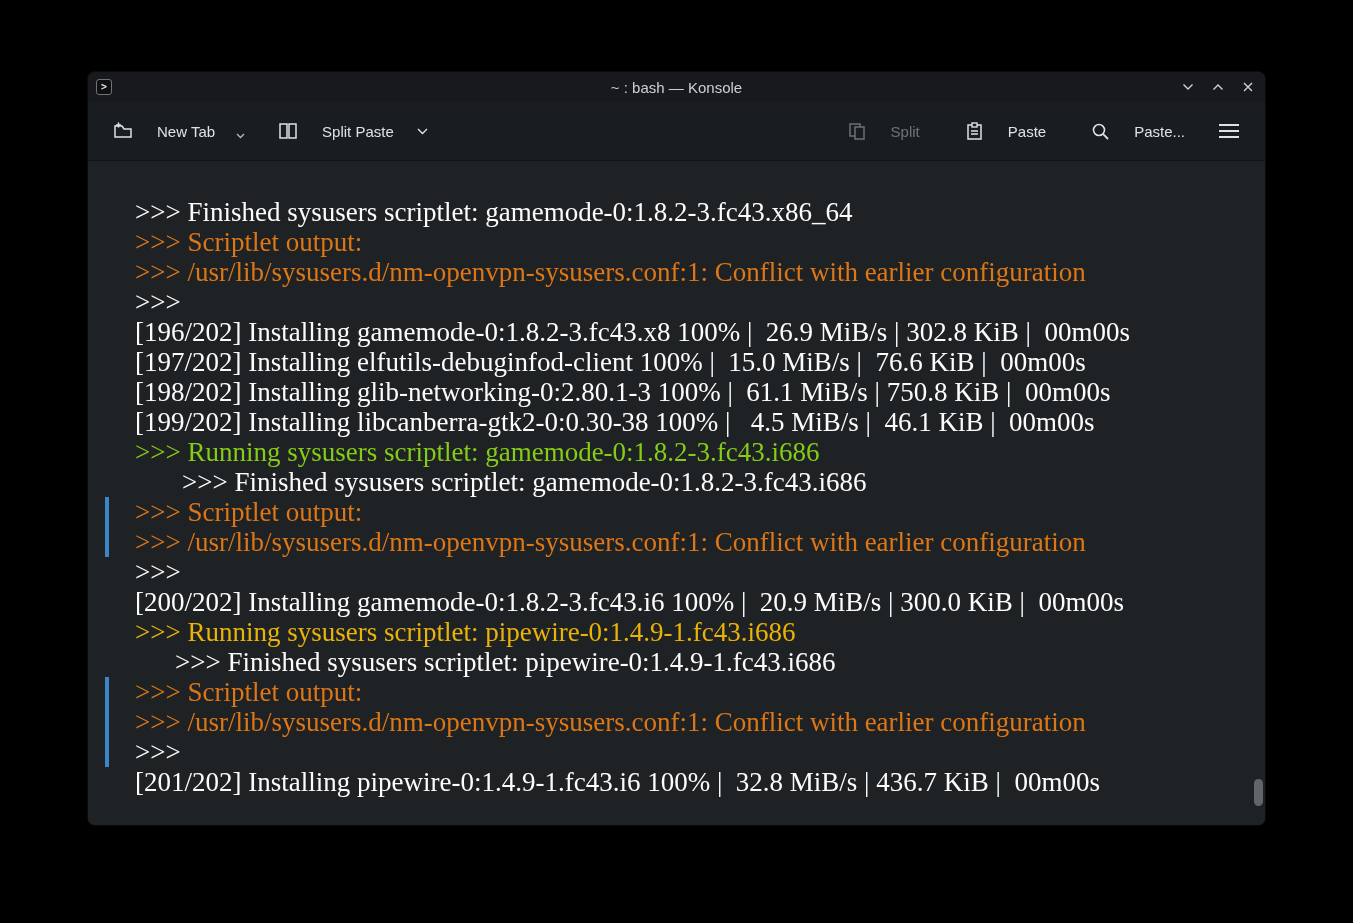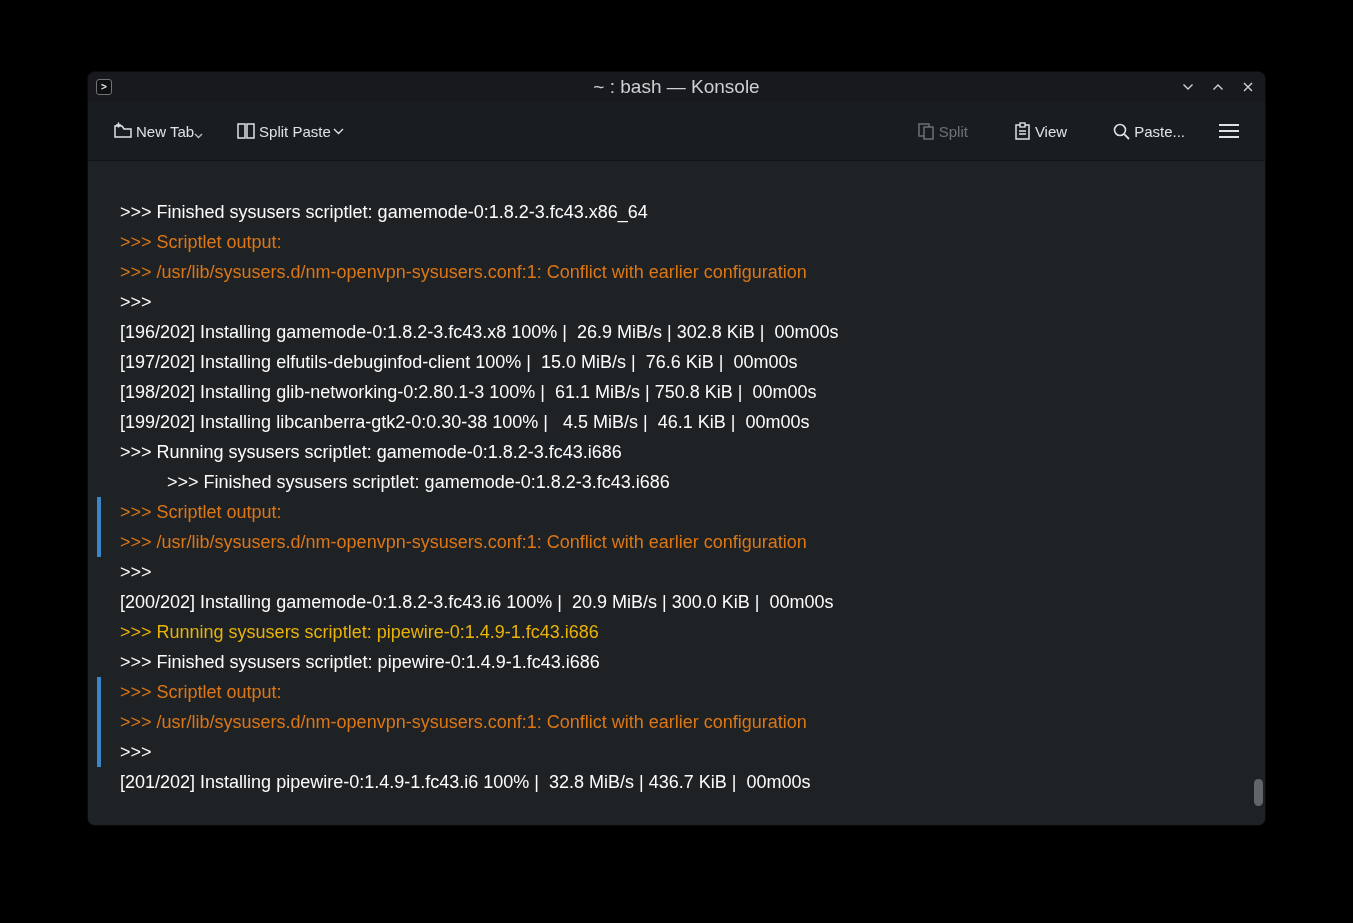--- a/index.html
+++ b/index.html
@@ -19,50 +19,50 @@
     display:flex; align-items:center;
   }
   .app-icon {
     position:absolute; left:8px; top:7px; width:16px; height:16px;
     background:#0e1012; border:1px solid #6f7478; border-radius:3px;
     color:#dfe2e4; font-family:"DejaVu Sans Mono", monospace;
     font-size:10px; font-weight:bold; line-height:14px; text-align:center;
   }
   .win-title {
     position:absolute; left:0; right:0; text-align:center;
-    color:#cdd0d2; font-size:19px;
+    color:#cdd0d2; font-size:15px;
   }
   .win-controls {
     position:absolute; right:10px; top:0; height:30px;
     display:flex; align-items:center; gap:16px;
   }
   .win-controls svg { display:block; }
 
   
   .toolbar {
     flex:0 0 59px; background:#1a1d20; border-bottom:1px solid #121416;
     display:flex; align-items:center; padding:0 14px;
   }
   .tb-btn {
-    display:flex; align-items:center; gap:2px; color:#dfe2e4;
+    display:flex; align-items:center; gap:23px; color:#dfe2e4;
     font-size:15px; padding:9px 10px; border-radius:4px; cursor:default;
     white-space:nowrap;
   }
   .tb-btn.disabled { opacity:.42; }
   .tb-btn svg { display:block; }
   .tb-spacer { flex:1; }
   .mini-chevron { align-self:flex-end; margin-bottom:3px; margin-left:-2px; }
   .tb-gap { width:12px; }
 
   
   .terminal {
     flex:1; position:relative; background:#1f2225;
-    padding:6px 0 0 12px;
-    font-family:Liberation Sans, sans-serif;
-    font-size:18px; line-height:30px;
+    padding:6px 0 0 20px;
+    font-family:Liberation Serif, serif;
+    font-size:27px; line-height:30px;
     overflow:hidden;
   }
   .term-line { position:relative; height:30px; white-space:pre; }
   .term-line .marker {
     display:none; position:absolute; left:-3px; top:0; width:4px; height:100%;
     background:var(--marker,#3a86c8);
   }
   .term-line.marked .marker { display:block; }
 
   .scroll-thumb {
@@ -135,21 +135,21 @@
 
     <span class="tb-gap"></span>
       <span class="tb-gap"></span>
 
     <div class="tb-btn">
       <svg width="21" height="21" viewBox="0 0 21 21">
         <rect x="4" y="4" width="13" height="14" fill="none" stroke="#dfe2e4" stroke-width="1.5"></rect>
         <rect x="8" y="2" width="5" height="4" fill="#1a1d20" stroke="#dfe2e4" stroke-width="1.4"></rect>
         <path d="M7 10 h7 M7 13 h7" stroke="#dfe2e4" stroke-width="1.3"></path>
       </svg>
-      <span>View</span>
+      <span>Paste</span>
     </div>
 
     <span class="tb-gap"></span>
       <span class="tb-gap"></span>
 
     <div class="tb-btn">
       <svg width="21" height="21" viewBox="0 0 21 21">
         <circle cx="9" cy="9" r="5.5" fill="none" stroke="#dfe2e4" stroke-width="1.6"></circle>
         <path d="M13.2 13.2 L18 18" stroke="#dfe2e4" stroke-width="1.8"></path>
       </svg>
@@ -186,42 +186,42 @@
       <div class="term-line">
     <span class="line-text" style="color: rgb(252, 252, 252);">[197/202] Installing elfutils-debuginfod-client 100% |  15.0 MiB/s |  76.6 KiB |  00m00s</span>
   </div>
       <div class="term-line">
     <span class="line-text" style="color: rgb(252, 252, 252);">[198/202] Installing glib-networking-0:2.80.1-3 100% |  61.1 MiB/s | 750.8 KiB |  00m00s</span>
   </div>
       <div class="term-line">
     <span class="line-text" style="color: rgb(252, 252, 252);">[199/202] Installing libcanberra-gtk2-0:0.30-38 100% |   4.5 MiB/s |  46.1 KiB |  00m00s</span>
   </div>
       <div class="term-line">
-    <span class="line-text" style="color: #ffffff;">&gt;&gt;&gt; Running sysusers scriptlet: gamemode-0:1.8.2-3.fc43.i686</span>
+    <span class="line-text" style="color: #84cc16;">&gt;&gt;&gt; Running sysusers scriptlet: gamemode-0:1.8.2-3.fc43.i686</span>
   </div>
       <div class="term-line">
     <span class="line-text" style="color: rgb(252, 252, 252); margin-left: 47px;">&gt;&gt;&gt; Finished sysusers scriptlet: gamemode-0:1.8.2-3.fc43.i686</span>
   </div>
       <div class="term-line">
     <span class="line-text" style="color: rgb(221, 119, 22);">&gt;&gt;&gt; Scriptlet output:</span>
   </div>
       <div class="term-line marked">
     <span class="marker"></span><span class="line-text" style="color: rgb(221, 119, 22);">&gt;&gt;&gt; /usr/lib/sysusers.d/nm-openvpn-sysusers.conf:1: Conflict with earlier configuration</span>
   </div>
       <div class="term-line marked">
     <span class="marker"></span><span class="line-text" style="color: rgb(252, 252, 252);">&gt;&gt;&gt;</span>
   </div>
       <div class="term-line">
     <span class="line-text" style="color: rgb(252, 252, 252);">[200/202] Installing gamemode-0:1.8.2-3.fc43.i6 100% |  20.9 MiB/s | 300.0 KiB |  00m00s</span>
   </div>
       <div class="term-line">
     <span class="line-text" style="color: #eab308;">&gt;&gt;&gt; Running sysusers scriptlet: pipewire-0:1.4.9-1.fc43.i686</span>
   </div>
       <div class="term-line">
-    <span class="line-text" style="color: rgb(252, 252, 252);">&gt;&gt;&gt; Finished sysusers scriptlet: pipewire-0:1.4.9-1.fc43.i686</span>
+    <span class="line-text" style="color: rgb(252, 252, 252); margin-left: 40px;">&gt;&gt;&gt; Finished sysusers scriptlet: pipewire-0:1.4.9-1.fc43.i686</span>
   </div>
       <div class="term-line">
     <span class="line-text" style="color: rgb(221, 119, 22);">&gt;&gt;&gt; Scriptlet output:</span>
   </div>
       <div class="term-line marked">
     <span class="marker"></span><span class="line-text" style="color: rgb(221, 119, 22);">&gt;&gt;&gt; /usr/lib/sysusers.d/nm-openvpn-sysusers.conf:1: Conflict with earlier configuration</span>
   </div>
       <div class="term-line marked">
     <span class="marker"></span><span class="line-text" style="color: rgb(252, 252, 252);">&gt;&gt;&gt;</span>
   </div>

